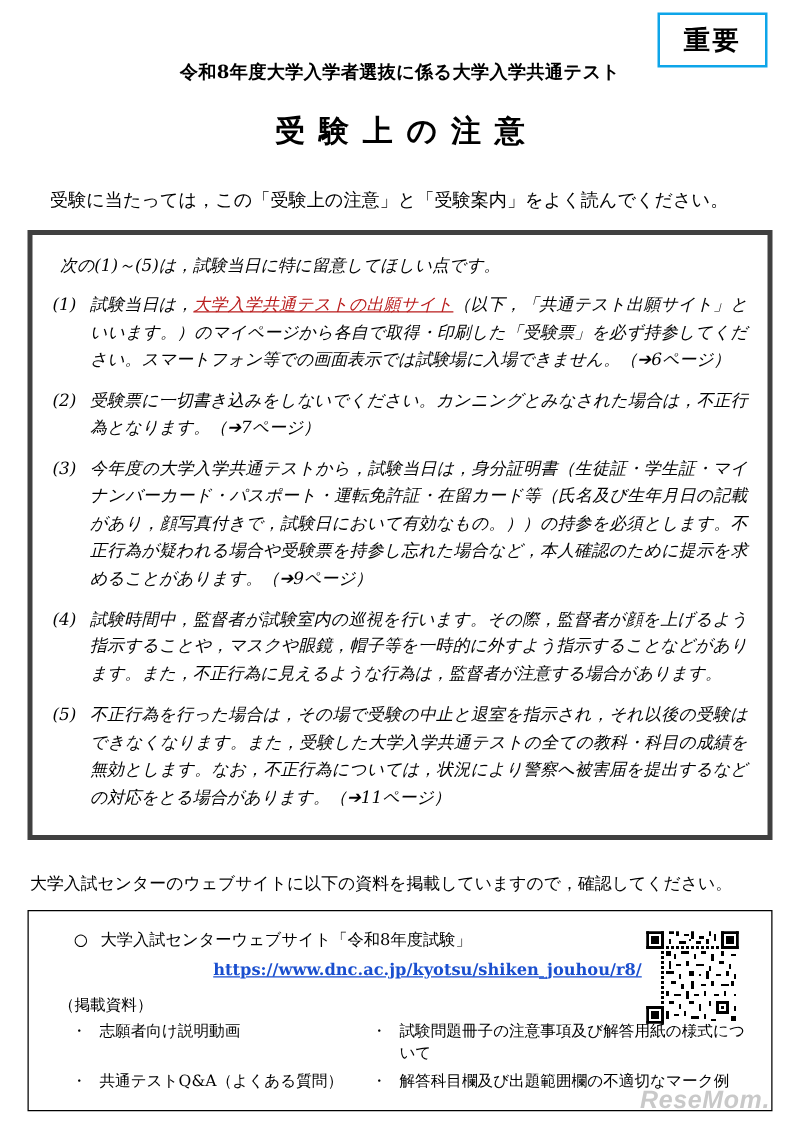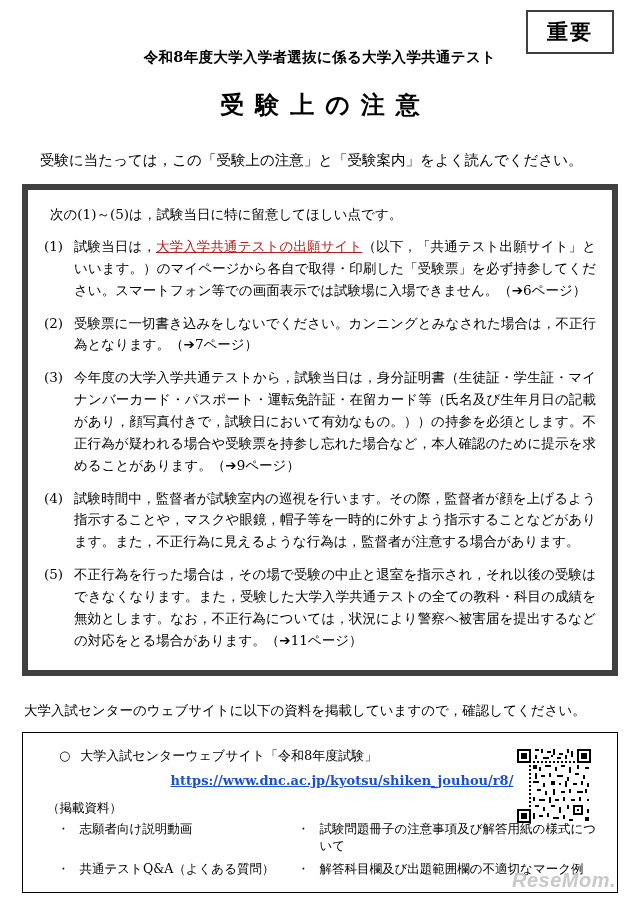--- a/index.html
+++ b/index.html
@@ -23,21 +23,21 @@
     padding: 0 22px;
   }
 
   
   .important-badge {
     position: absolute;
     top: 10px;
     right: 26px;
     width: 84px;
     height: 40px;
-    border: 2px solid #404040;
+    border: 2px solid #0ea5e9;
     display: flex;
     align-items: center;
     justify-content: center;
     font-size: 21px;
     font-weight: bold;
     letter-spacing: 2px;
     font-family: "DejaVu Serif", serif;
   }
 
   
@@ -61,24 +61,25 @@
   }
   .lead {
     font-size: 14.5px;
     margin: 30px 0 0 16px;
     padding-left: 2px;
     font-family: "DejaVu Serif", serif;
   }
 
   
   .notice-box {
-    border: 6px solid #404040;
+    border: 4px solid #404040;
     margin-top: 14px;
     padding: 14px 16px 16px 16px;
     box-sizing: border-box;
+    font-style: italic;
   }
   .notice-intro {
     font-size: 13.5px;
     margin: 2px 0 12px 6px;
     font-family: "DejaVu Serif", serif;
   }
   .item {
     display: flex;
     align-items: flex-start;
     margin-bottom: 11px;

